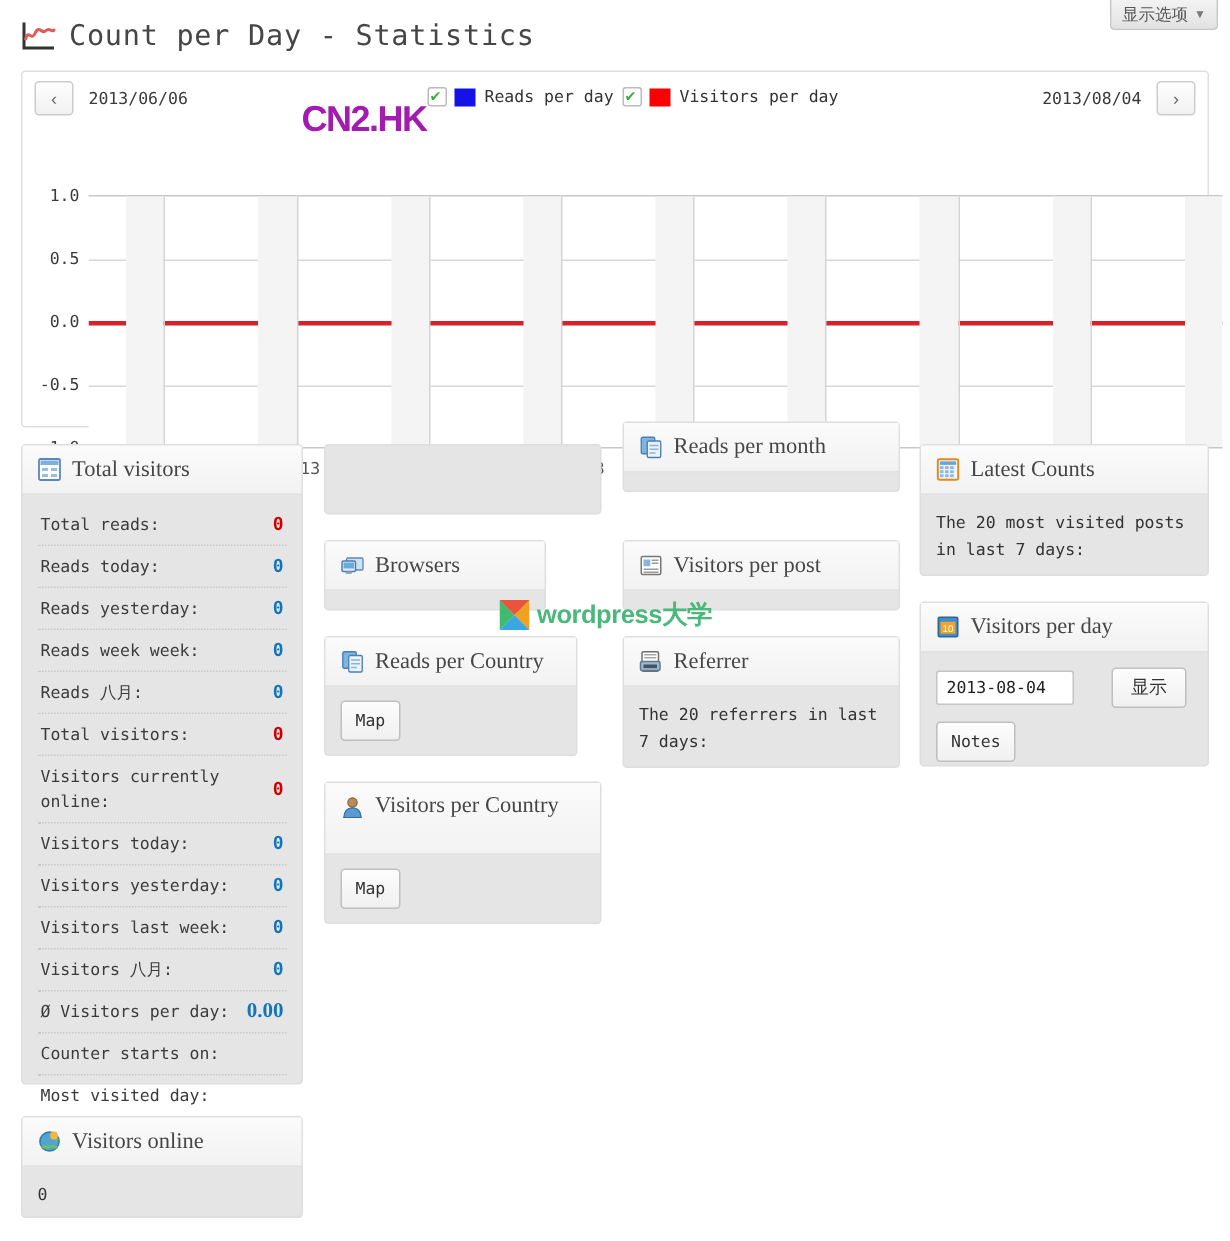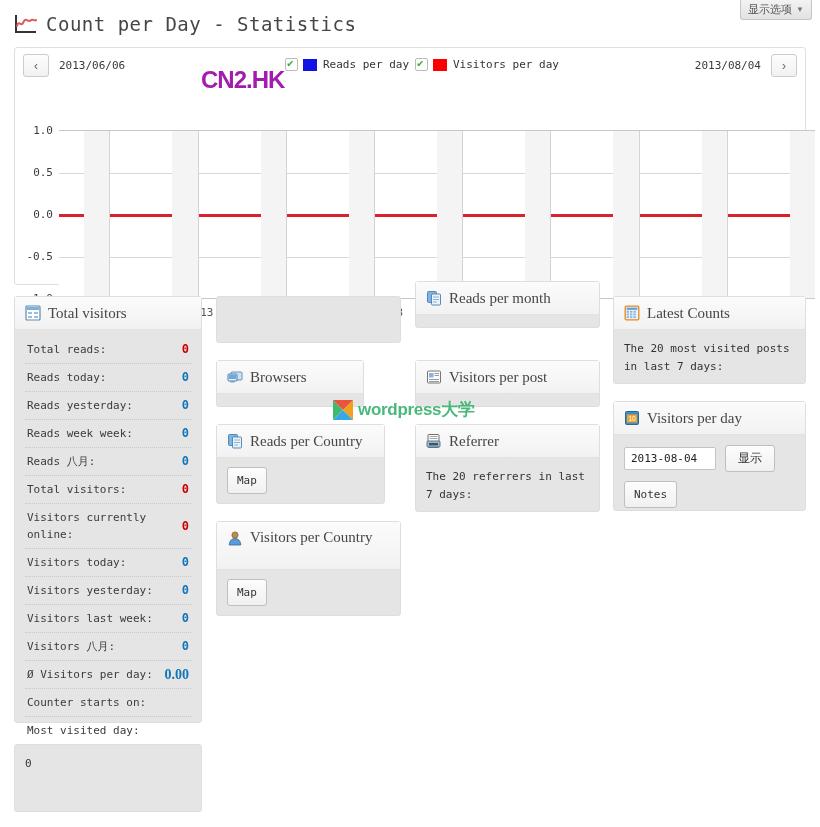--- a/index.html
+++ b/index.html
@@ -293,21 +293,21 @@
     font-family: "DejaVu Sans Mono", monospace;
     font-size: 11px;
     color: #222;
     border: 1px solid #c4c4c4;
     border-radius: 2px;
     background: #fff;
     padding: 4px 6px;
     width: 92px;
     box-sizing: border-box;
   }
-  .row-inline { display: flex; align-items: center; gap: 9px; }
+  .row-inline { display: flex; align-items: center; gap: 25px; }
 </style>
 </head>
 <body>
 
 <div id="top-options">
   <span>显示选项</span>
   <span class="caret">▼</span>
 </div>
 
 <div id="page-title-row">
@@ -473,20 +473,31 @@
         <span class="stat-val"></span>
       </div>
       <div class="stat-row">
         <span>Most visited day:</span>
         <span class="stat-val"></span>
       </div>
     </div>
 </div>
 
 <div class="widget" id="w-visitors-online" style="left:14px; top:744px; width:188px; height:68px;">
+  <div class="widget-head">
+    <span class="wicon">
+      <svg width="16" height="16" viewBox="0 0 16 16">
+        <circle cx="8" cy="8" r="6.4" fill="#4fa3d9" stroke="#2e7bb0" stroke-width="1"></circle>
+        <path d="M2,7 C5,9 8,4 11,7 C13,9 14,7 14.3,6" fill="#6cbf5e" opacity="0.95"></path>
+        <path d="M3,11 C6,13 9,10 13,12" fill="none" stroke="#6cbf5e" stroke-width="2"></path>
+        <circle cx="11" cy="4" r="2.6" fill="#f5b63b"></circle>
+      </svg>
+    </span>
+    <span class="wtitle">Visitors online</span>
+  </div>
   <div class="widget-body">0</div>
 </div>
 
 <div class="widget" style="left:216px; top:296px; width:185px; height:47px;">
   <div class="widget-body empty"></div>
 </div>
 
 <div class="widget" style="left:216px; top:360px; width:148px; height:47px;">
   <div class="widget-head">
     <span class="wicon">

